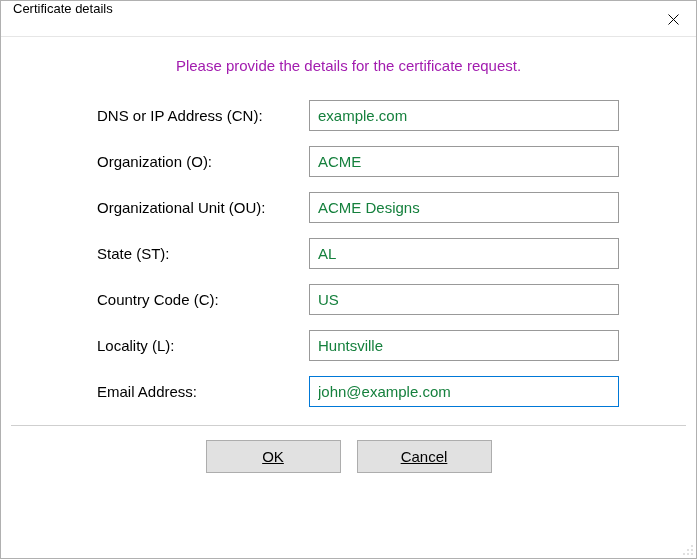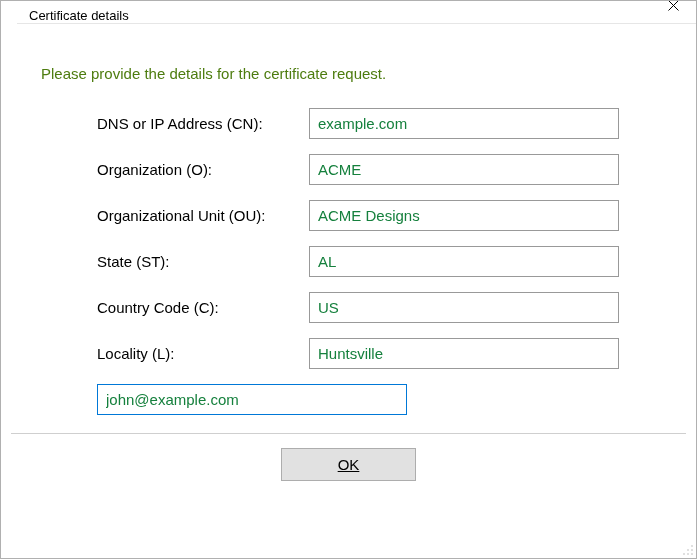--- a/index.html
+++ b/index.html
@@ -10,28 +10,27 @@
     body {
       font-family: "Segoe UI", Tahoma, sans-serif;
       font-size: 15px;
       background: #ffffff;
       width: 697px;
       height: 559px;
       overflow: hidden;
       border: 1px solid #b0b0b0;
     }
     .titlebar {
-      height: 23px;
+      height: 36px;
       display: flex;
-      align-items: flex-end;
+      align-items: flex-start;
       justify-content: space-between;
       padding: 0 0 0 12px;
       border-bottom: 1px solid #e6e6e6;
       background: #ffffff;
-      margin-left: 16px;
     }
     .titlebar-title {
       font-size: 13px;
       color: #000;
     }
     .close-btn {
       width: 46px;
       height: 36px;
       display: flex;
       align-items: center;
@@ -39,24 +38,24 @@
       cursor: pointer;
     }
     .close-btn svg {
       width: 11px;
       height: 11px;
     }
     .content {
       padding: 20px 40px 0 40px;
     }
     .instruction {
+      text-align: center;
       font-size: 15px;
-      color: #4d7c0f;
+      color: #a21caf;
       margin-bottom: 26px;
-      margin-top: 21px;
     }
     .form {
       margin-left: 56px;
     }
     .form-row {
       display: flex;
       align-items: center;
       margin-bottom: 15px;
     }
     .form-label {
@@ -152,30 +151,32 @@
       <div class="form-label">Country Code (C):</div>
       <input type="text" class="form-input" value="US" style="">
     </div>
 
     <div class="form-row">
       <div class="form-label">Locality (L):</div>
       <input type="text" class="form-input" value="Huntsville" style="">
     </div>
 
     <div class="form-row">
+      <div class="form-label">Email Address:</div>
       <input type="text" class="form-input focused" value="john@example.com" style="">
     </div>
 
   </div>
 </div>
 
 <hr class="divider">
 
 <div class="button-row">
   <button class="btn">OK</button>
+  <button class="btn">Cancel</button>
 </div>
 
 <svg class="resize-grip" viewBox="0 0 14 14">
   <circle cx="12" cy="4" r="1" fill="#888"></circle>
   <circle cx="8" cy="8" r="1" fill="#888"></circle>
   <circle cx="12" cy="8" r="1" fill="#888"></circle>
   <circle cx="4" cy="12" r="1" fill="#888"></circle>
   <circle cx="8" cy="12" r="1" fill="#888"></circle>
   <circle cx="12" cy="12" r="1" fill="#888"></circle>
 </svg>

